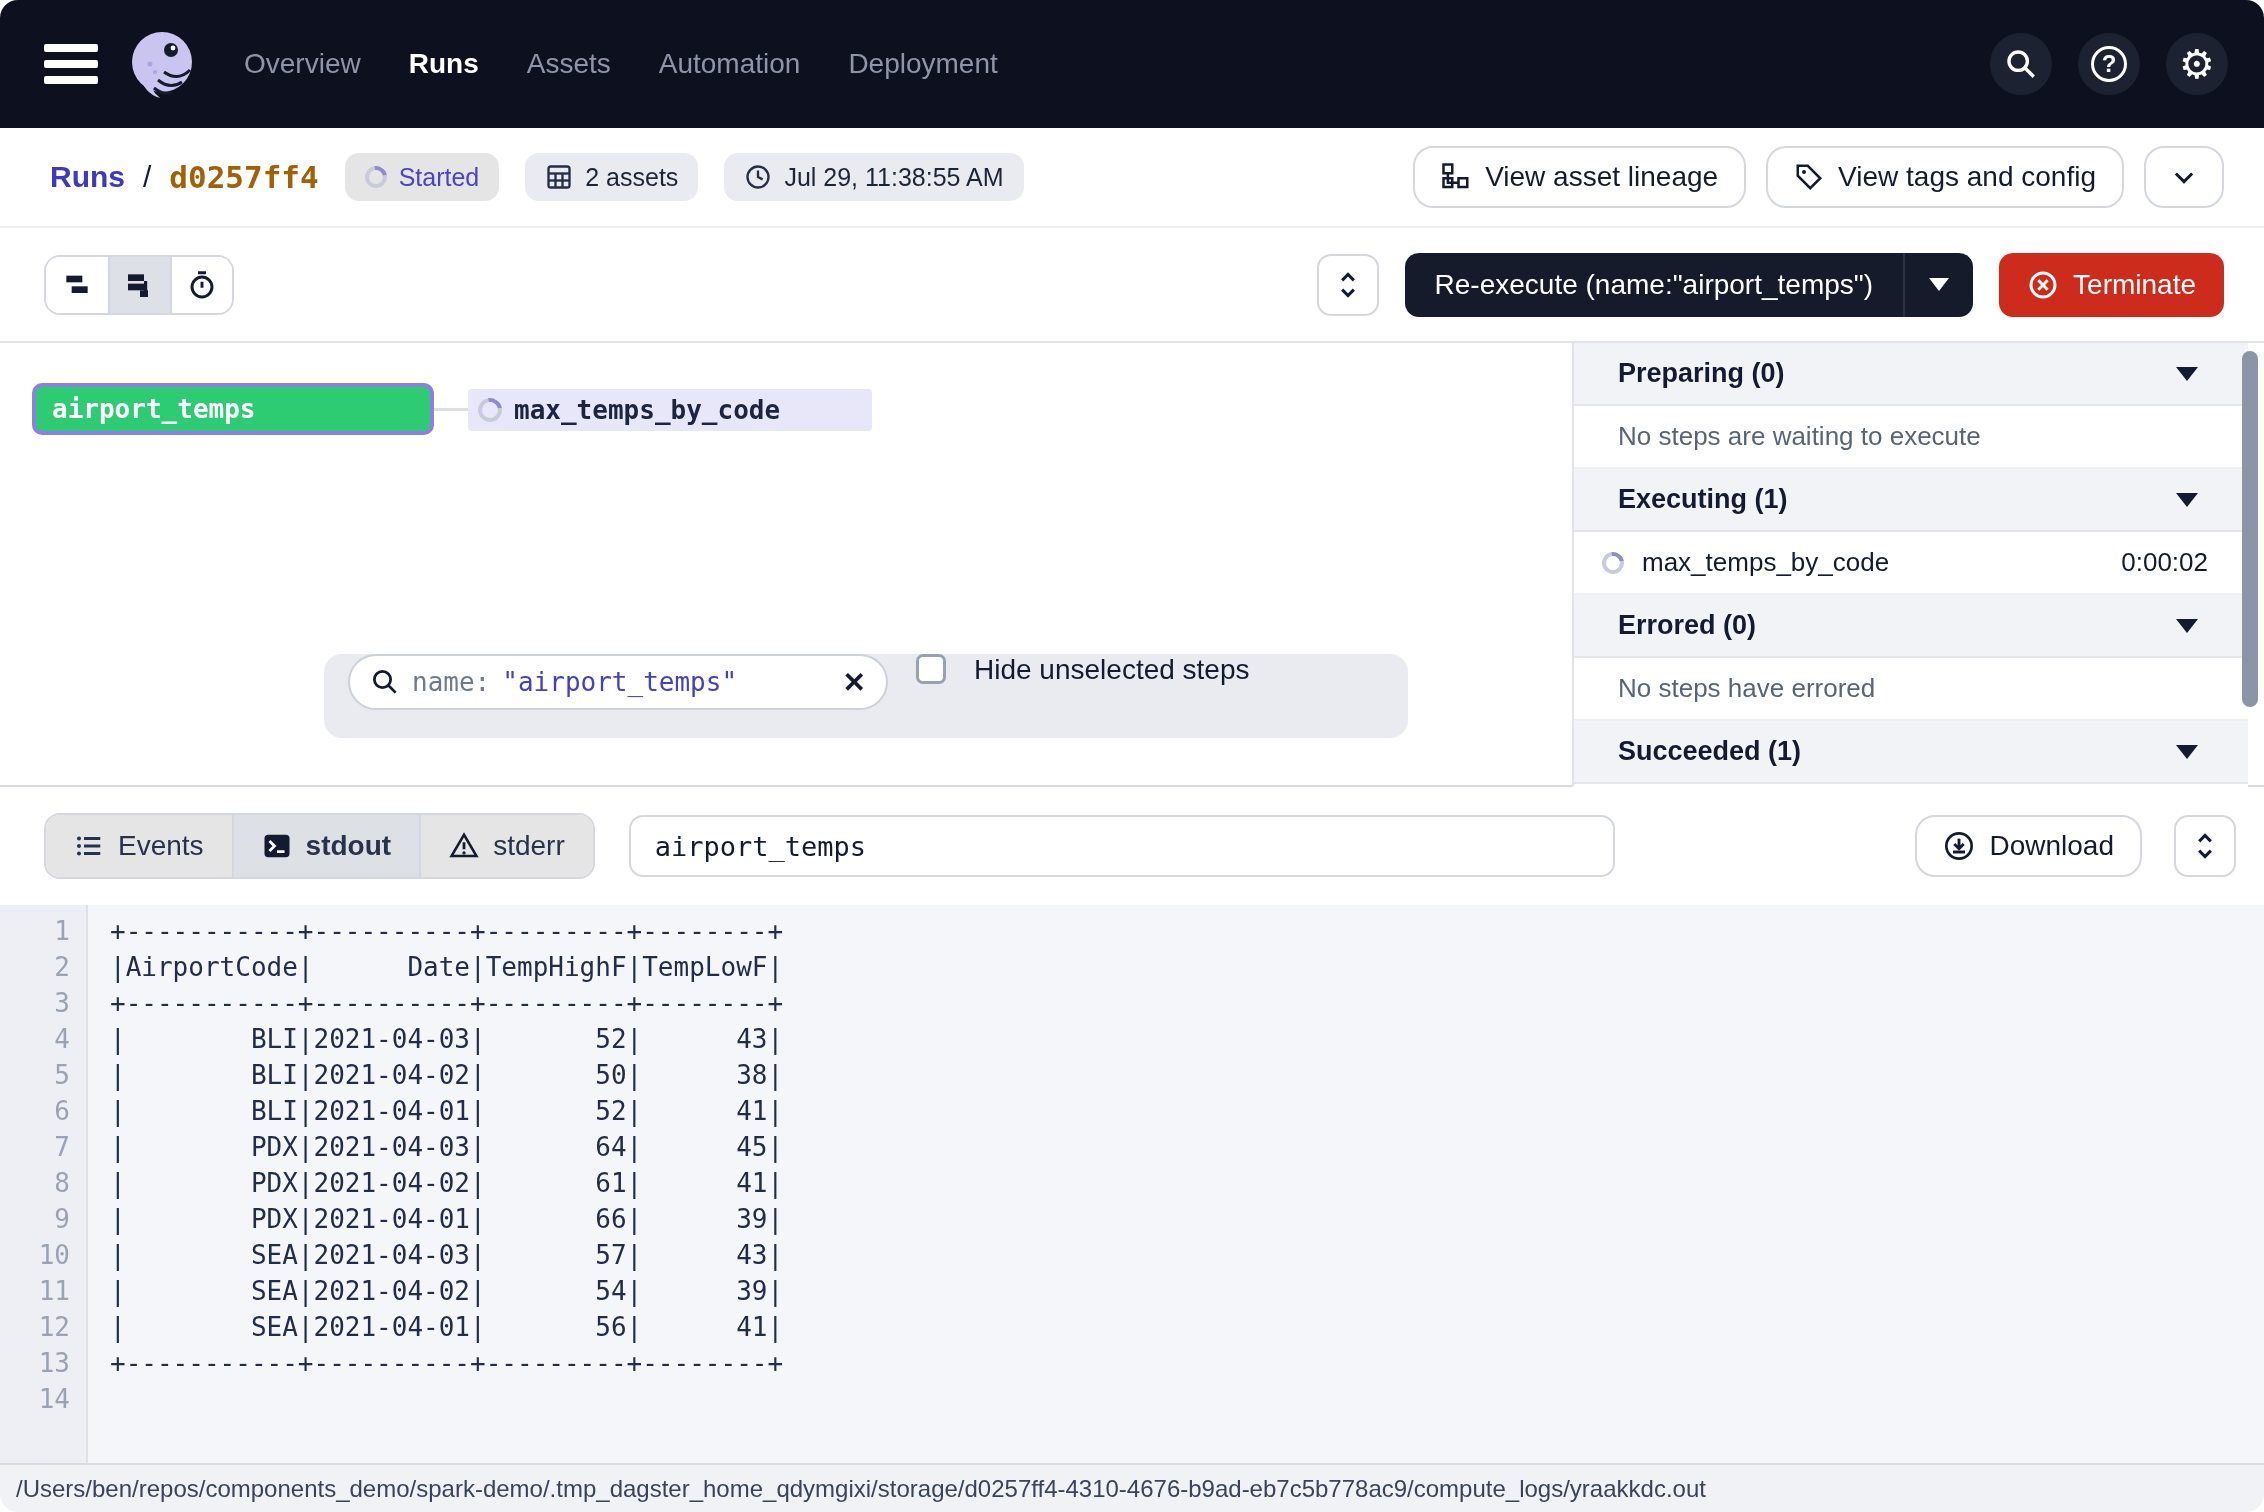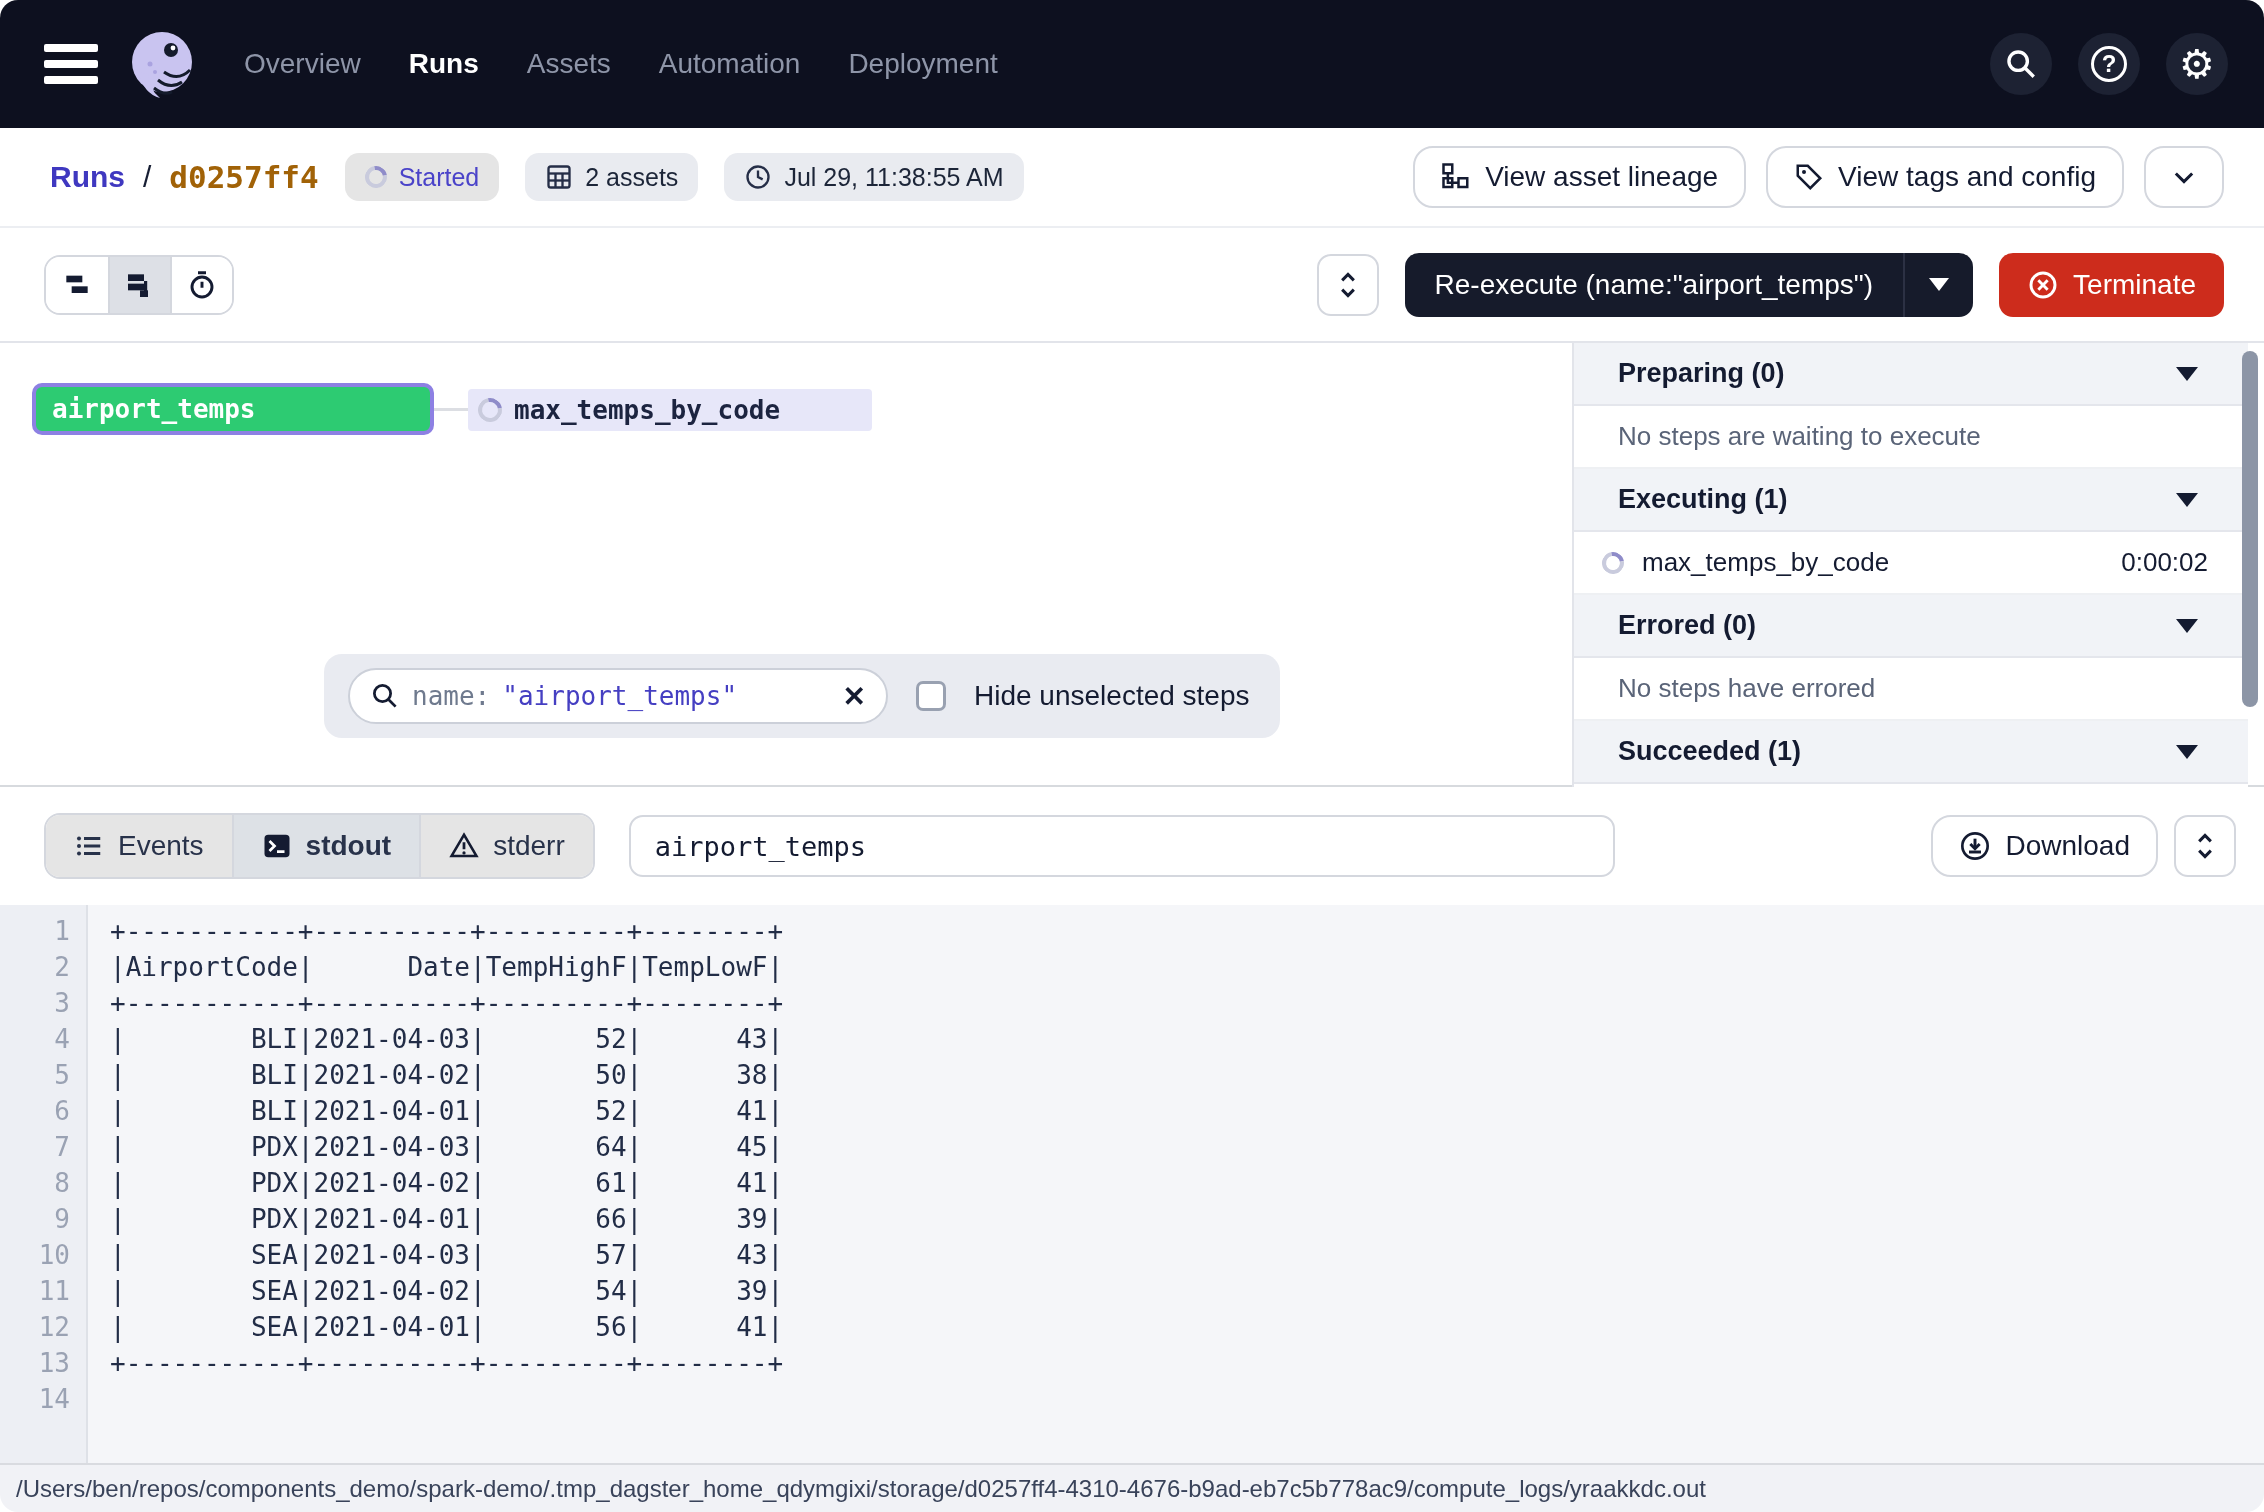--- a/index.html
+++ b/index.html
@@ -48,21 +48,21 @@
   .redbtn { display:flex; align-items:center; gap:14px; background:#cd2c1c; border-radius:14px; height:64px; padding:0 28px; color:#fff; font-size:28px; cursor:pointer; }
 
   
   .main { position:relative; height:444px; background:#fff; border-bottom:2px solid #d7dade; }
   .node { position:absolute; display:flex; align-items:center; font-family:"DejaVu Sans Mono", monospace; font-weight:bold; font-size:26px; cursor:pointer; }
   .node.green { left:32px; top:40px; width:402px; height:52px; background:#2dcb72; border:4px solid #8d80e3; border-radius:10px; color:#fff; padding-left:16px; }
   .node.lav { left:468px; top:46px; width:404px; height:42px; background:#e7e7f9; border-radius:4px; color:#1c2440; padding-left:10px; gap:12px; }
   .edge { position:absolute; left:434px; top:65px; width:34px; height:3px; background:#dcdee3; }
   .node .spinner { width:24px; height:24px; border-width:4px; }
 
-  .filterbar { position:absolute; left:324px; top:311px; width:956px; height:84px; background:#e9ebf1; border-radius:18px; display:flex; align-items:center; padding:0 24px; gap:28px; }
+  .filterbar { position:absolute; left:324px; top:311px; width:1084px; height:84px; background:#e9ebf1; border-radius:18px; display:flex; align-items:flex-start; padding:0 24px; gap:28px; }
   .searchpill { display:flex; align-items:center; width:540px; height:56px; background:#fff; border:2px solid #ccd0d9; border-radius:28px; padding:0 20px; gap:12px; }
   .searchpill .q { font-family:"DejaVu Sans Mono", monospace; font-size:26px; }
   .q-prefix { color:#6f7a8e; }
   .q-value { color:#453fc2; }
   .clear-x { margin-left:auto; font-size:28px; color:#141b31; cursor:pointer; font-weight:bold; }
   .checkbox { width:30px; height:30px; border:3px solid #99a1b1; border-radius:7px; background:#fff; cursor:pointer; flex:0 0 auto; }
   .cb-label { font-size:28px; color:#141b31; }
 
   .steppanel { position:absolute; top:0; right:16px; width:676px; height:444px; border-left:2px solid #e2e4ea; background:#fff; overflow:hidden; }
   .sp-header { height:63px; background:#f1f3f7; border-bottom:2px solid #e4e6ec; display:flex; align-items:center; padding:0 50px 0 44px; font-weight:bold; font-size:27px; color:#141b31; cursor:pointer; }
@@ -72,21 +72,21 @@
   .sp-row .elapsed { margin-left:auto; color:#141b31; }
   .v-scrollbar { position:absolute; right:6px; top:8px; width:16px; height:356px; border-radius:8px; background:#8c95a6; cursor:pointer; }
 
   
   .logtabs { height:118px; background:#fff; display:flex; align-items:center; padding:0 28px 0 44px; }
   .seg3t { display:flex; border:2px solid #d4d7de; border-radius:16px; overflow:hidden; height:66px; }
   .seg3t .tab { display:flex; align-items:center; gap:14px; padding:0 28px; font-size:28px; color:#28324a; background:#e5e5e5; cursor:pointer; }
   .seg3t .tab + .tab { border-left:2px solid #d4d7de; }
   .seg3t .tab.sel { background:#dde1e6; font-weight:bold; }
   .stepselect { margin-left:34px; width:986px; height:62px; border:2px solid #d4d7de; border-radius:14px; background:#fff; font-family:"DejaVu Sans Mono", monospace; font-size:27px; color:#141b31; padding:0 24px; }
-  .lt-right { margin-left:auto; display:flex; align-items:center; gap:16px; }
+  .lt-right { margin-left:auto; display:flex; align-items:center; gap:32px; }
 
   
   .logarea { position:relative; height:558px; background:#f5f6f9; overflow:hidden; }
   .gutter-bg { position:absolute; left:0; top:0; width:88px; height:100%; background:#edeff4; border-right:2px solid #dee1e7; }
   .log-lines { position:relative; padding-top:8px; }
   .log-line { display:flex; height:36px; line-height:36px; font-family:"DejaVu Sans Mono", monospace; font-size:26px; }
   .log-line .ln { width:70px; text-align:right; color:#9aa2b3; flex:0 0 auto; }
   .log-line .lc { padding-left:40px; white-space:pre; color:#222d47; }
 
   

